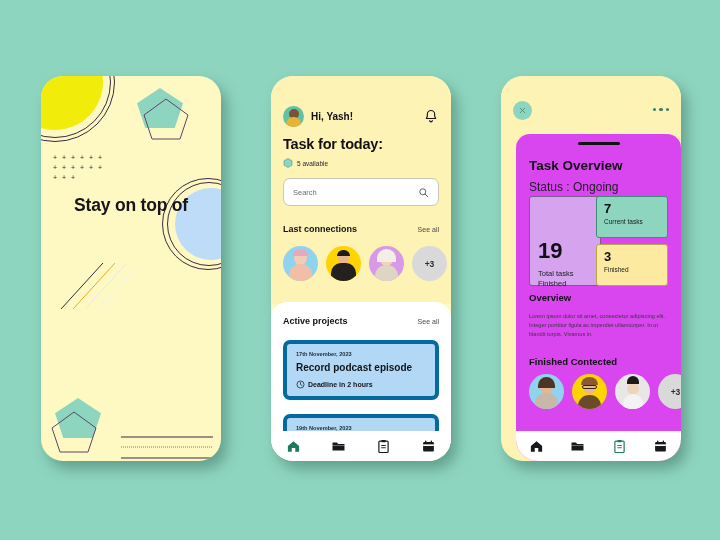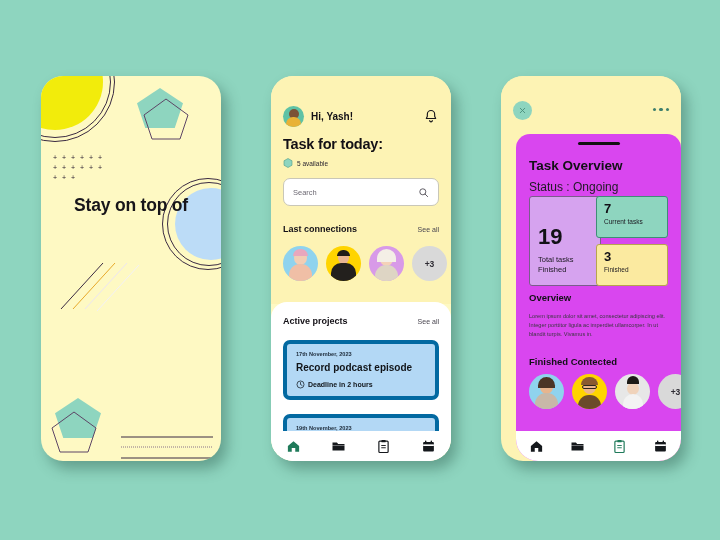--- a/index.html
+++ b/index.html
@@ -170,21 +170,21 @@
   .drag-handle {
     position: absolute; left: 50%; transform: translateX(-50%); top: 8px;
     width: 42px; height: 2.6px; background: #111; border-radius: 2px;
   }
   .p3-h1 { position:absolute; left: 13px; top: 24px; font-size: 13.5px; font-weight: bold; color:#121016; }
   .p3-status { position:absolute; left: 13px; top: 46px; font-size: 12px; color:#1e1b23; }
 
   .stat-big {
     position: absolute; left: 13px; top: 62px; width: 72px; height: 90px;
     background: #d6a3ef; border: 1px solid #7a5d8c; border-radius: 3px;
-    padding: 9px 8px;
+    padding: 23px 8px;
   }
   .stat-sm {
     position: absolute; right: 13px; width: 72px; height: 42px;
     border-radius: 3px; padding: 5px 7px;
   }
   .stat-cur { top: 62px; background: #8ed5bf; border: 1px solid #3f8d77; }
   .stat-fin {
     top: 110px; background: #fbeaa0; border: 1px solid #b8a34f;
     background-image: radial-gradient(#cbb35c 0.5px, transparent 0.6px);
     background-size: 4px 4px;

